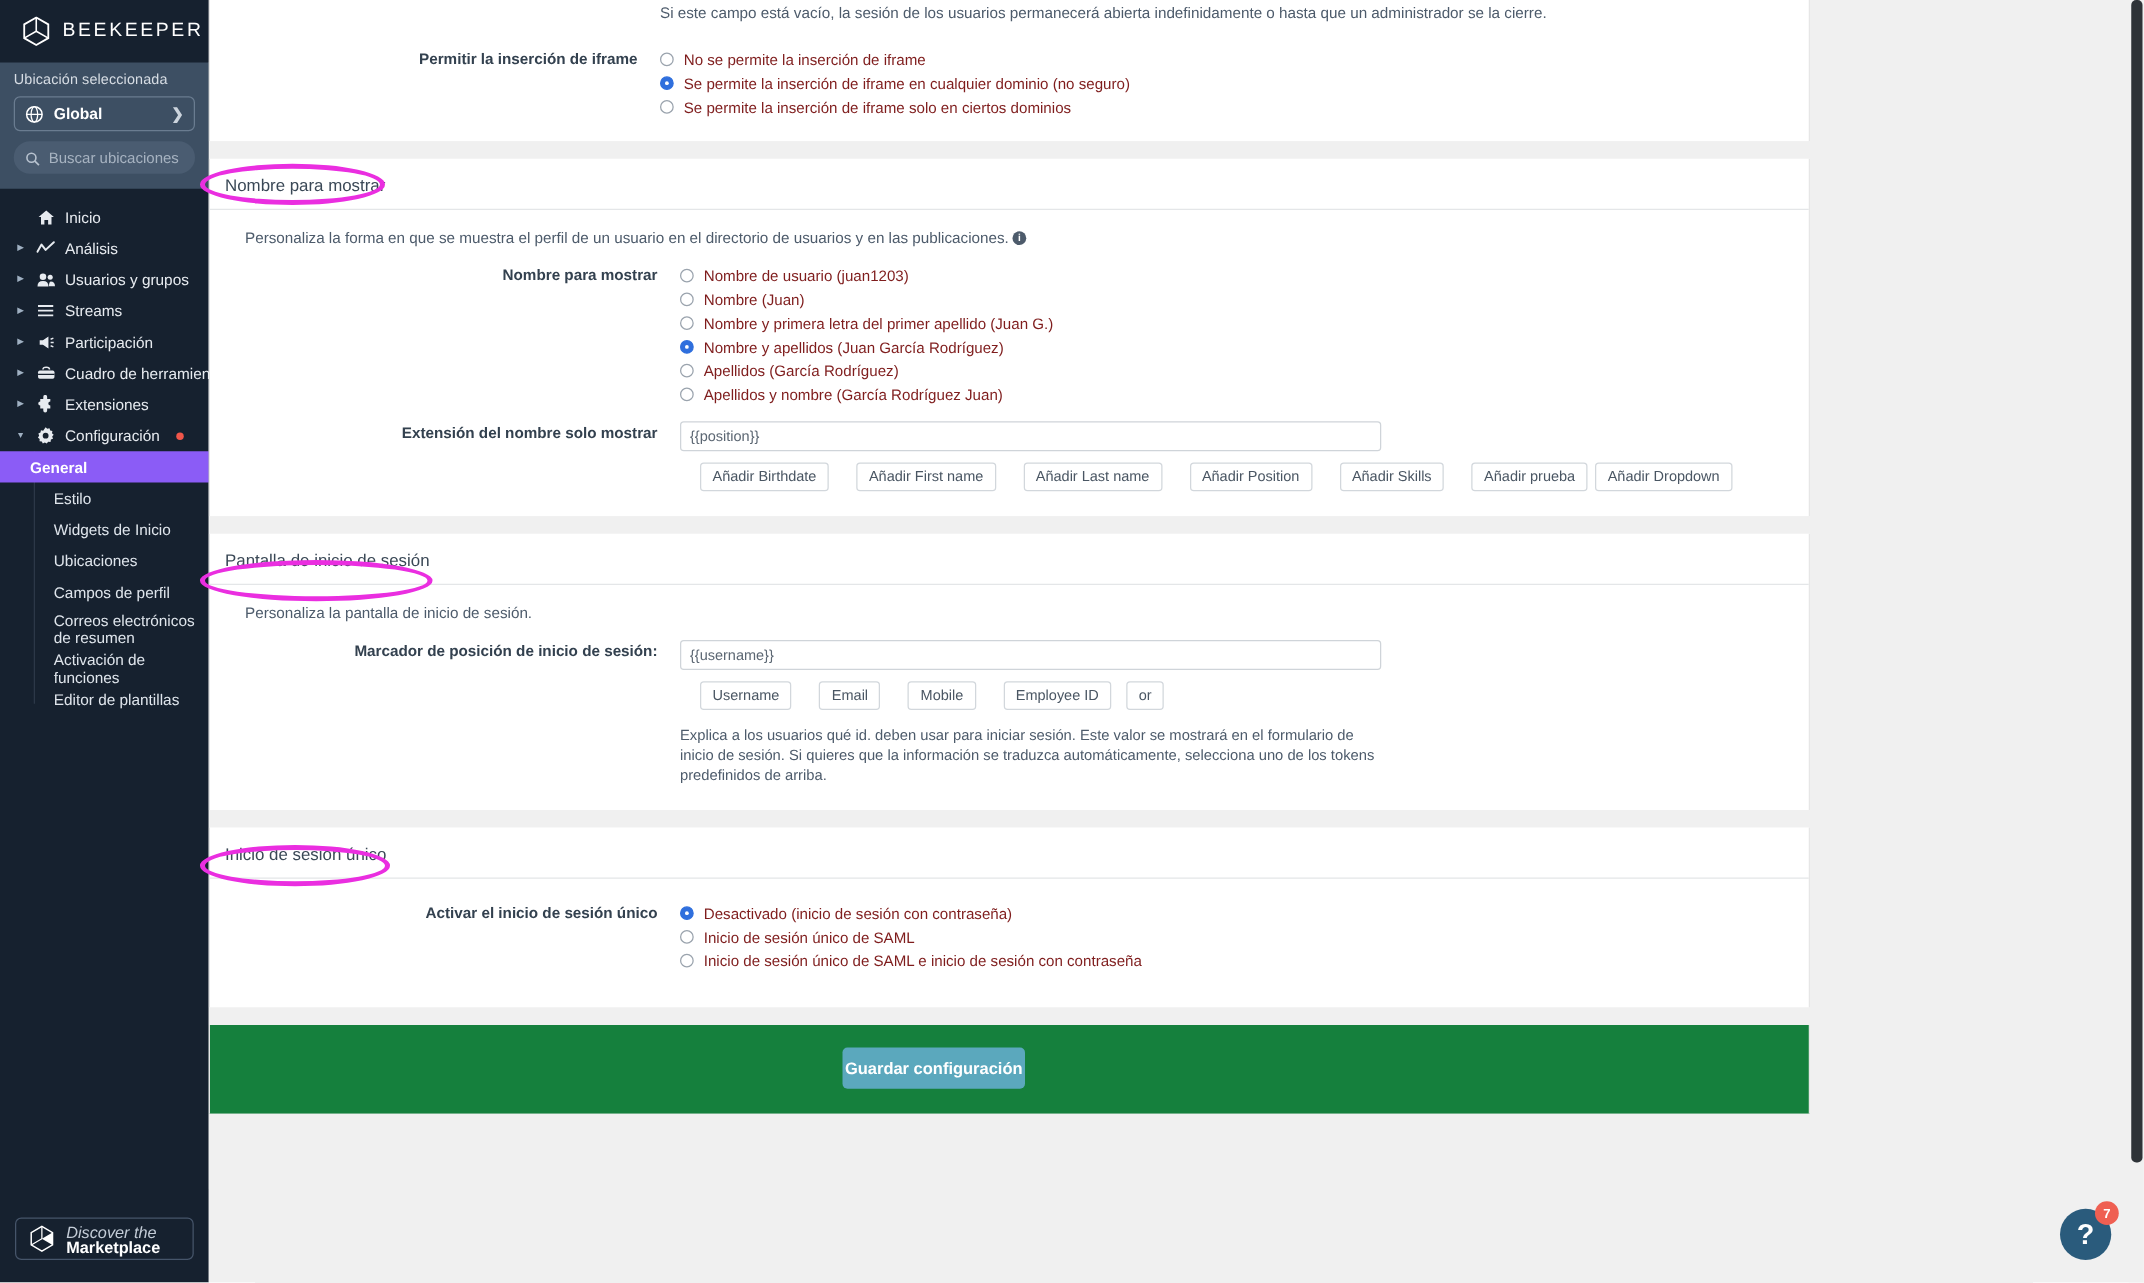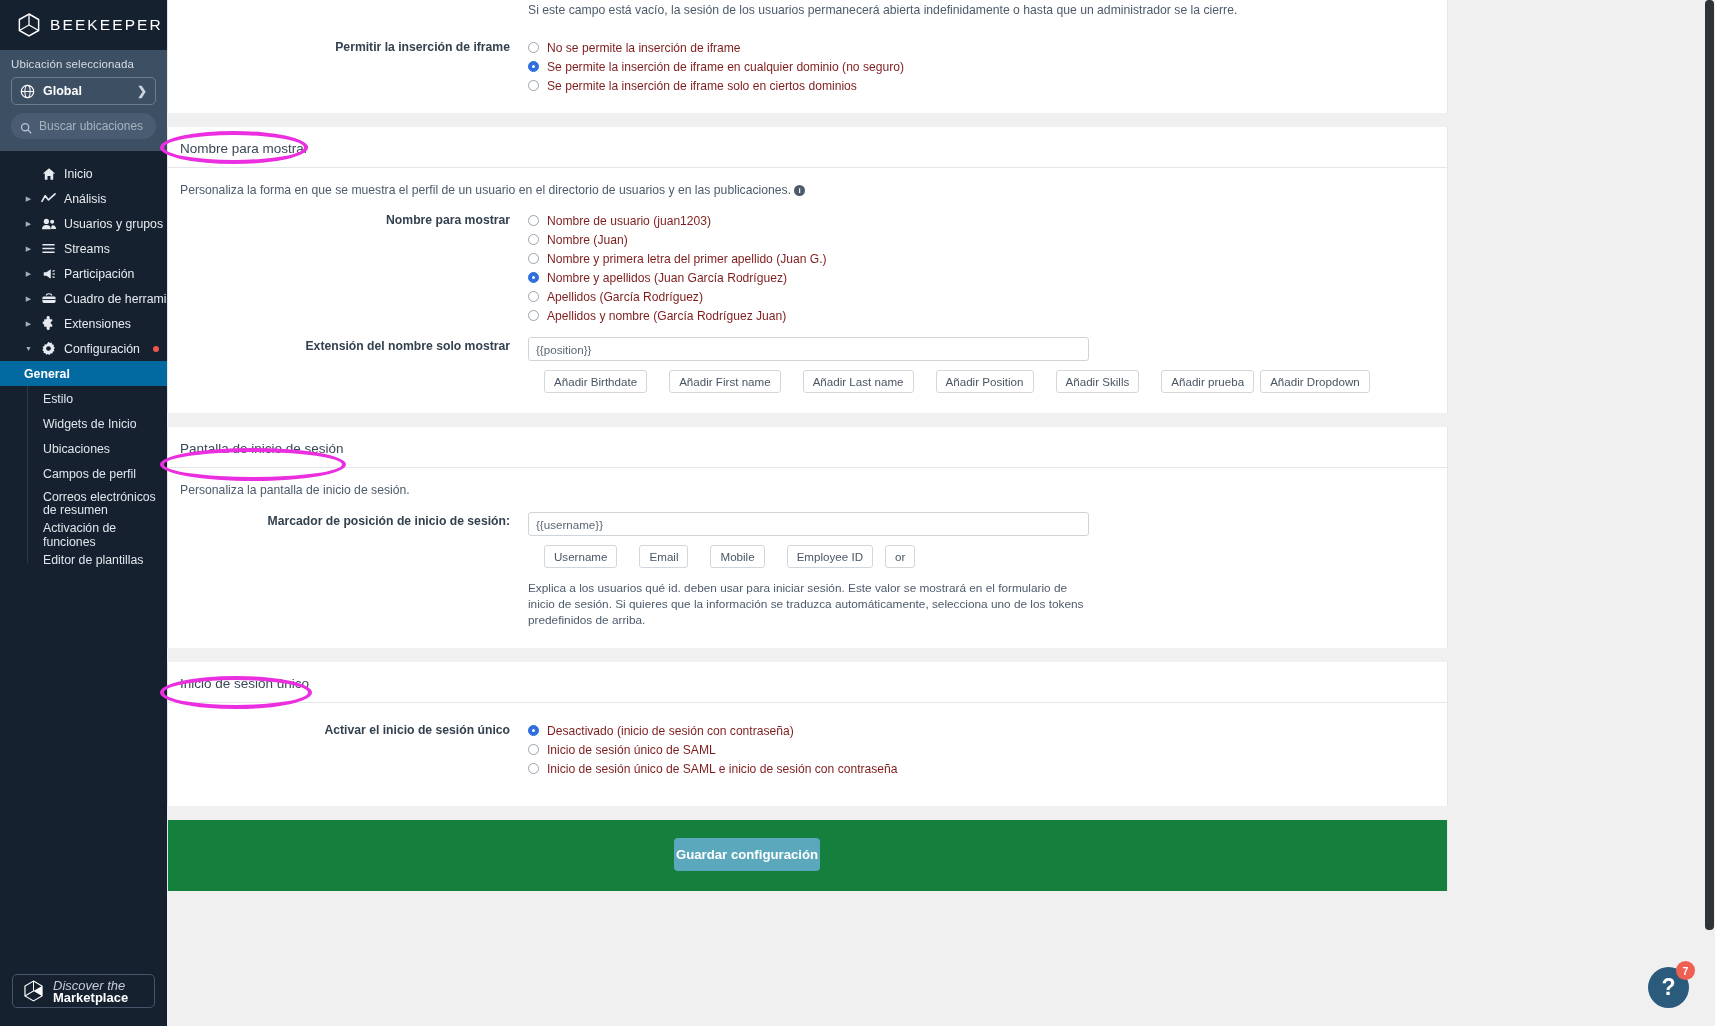--- a/index.html
+++ b/index.html
@@ -36,40 +36,40 @@
   .loc-select .globe { width: 15px; height: 15px; flex: 0 0 15px; }
   .loc-select .chev { margin-left: auto; font-size: 12px; color: #ccd4dd; }
   .loc-search {
     background: #4a5c71; border-radius: 14px; height: 26px;
     display: flex; align-items: center; padding: 0 9px; gap: 7px;
   }
   .loc-search .mag { width: 12px; height: 12px; flex:0 0 12px;}
   .loc-search-text { color: #a7b3c1; font-size: 12px; }
 
   .nav { padding-top: 10px; flex: 1; }
-  .nav-row { height: 25px; display:flex; align-items:center; padding-left:24px; gap:7px; }
+  .nav-row { height: 25px; display:flex; align-items:center; padding-left:12px; gap:7px; }
   .caret {
     width: 9px; flex: 0 0 9px; font-size: 7px; color: #9fb0c2; text-align: center;
     line-height: 1;
   }
   .caret.none { visibility: hidden; }
   .nav-ico { width: 17px; flex: 0 0 17px; display:flex; align-items:center; justify-content:center; }
   .nav-label { color: #e7ebf0; font-size: 12.3px; white-space: nowrap; }
   .reddot { width: 6px; height: 6px; border-radius: 50%; background: #f0564a; margin-left: 6px; }
 
   .subnav { position: relative; }
   .subnav:before {
     content: ""; position: absolute; left: 27px; top: 0; bottom: 9px;
     width: 1px; background: #41506180;
   }
   .sub-item {
     height: 25px; display: flex; align-items: center;
     padding-left: 43px; color: #dfe5ec; font-size: 12.3px; position: relative;
   }
-  .sub-item.active { background: #0369a1; font-weight: bold; color: #fff; padding-left: 24px; }
+  .sub-item.active { background: #8b5cf6; font-weight: bold; color: #fff; padding-left: 24px; }
   .sub-item.two-line { height: 36px; line-height: 13px; align-items: center; }
   .sub-item span { display: block; }
 
   .market {
     margin: 0 12px 18px 12px; border: 1px solid #46556a; border-radius: 5px;
     height: 34px; display: flex; align-items: center; gap: 9px; padding-left: 10px;
   }
   .market-ico { width: 21px; height: 22px; flex: 0 0 21px; }
   .market-txt { line-height: 11px; }
   .market-txt .a { color: #c3ccd7; font-size: 13px; display:block;font-style:italic; }
@@ -81,21 +81,21 @@
     overflow: hidden; position: relative;
   }
   .content { width: 1281px; }
   .card { background: #ffffff; border-left: 1px solid #e6e6e6; border-right: 1px solid #e6e6e6;}
   .gap { height: 14px; background: #f0f0f0; }
 
   .card-head {
     padding: 14px 0 11px 12px; font-size: 13.5px; color: #3a4856;
     border-bottom: 1px solid #e4e6e8; margin: 0 0 0 0;
   }
-  .card-body { padding: 14px 12px 18px 12px; }
+  .card-body { padding: 14px 12px 18px 28px; }
 
   .desc { font-size: 12.2px; color: #4d5b6b; line-height: 16px; }
 
   .frow { display: flex; margin-bottom: 2px; }
   .flabel {
     width: 348px; min-width: 348px; text-align: right; padding-right: 18px;
     font-size: 12.2px; font-weight: bold; color: #33414f; padding-top: 2px;
   }
   .fctl { flex: 1; }
 

